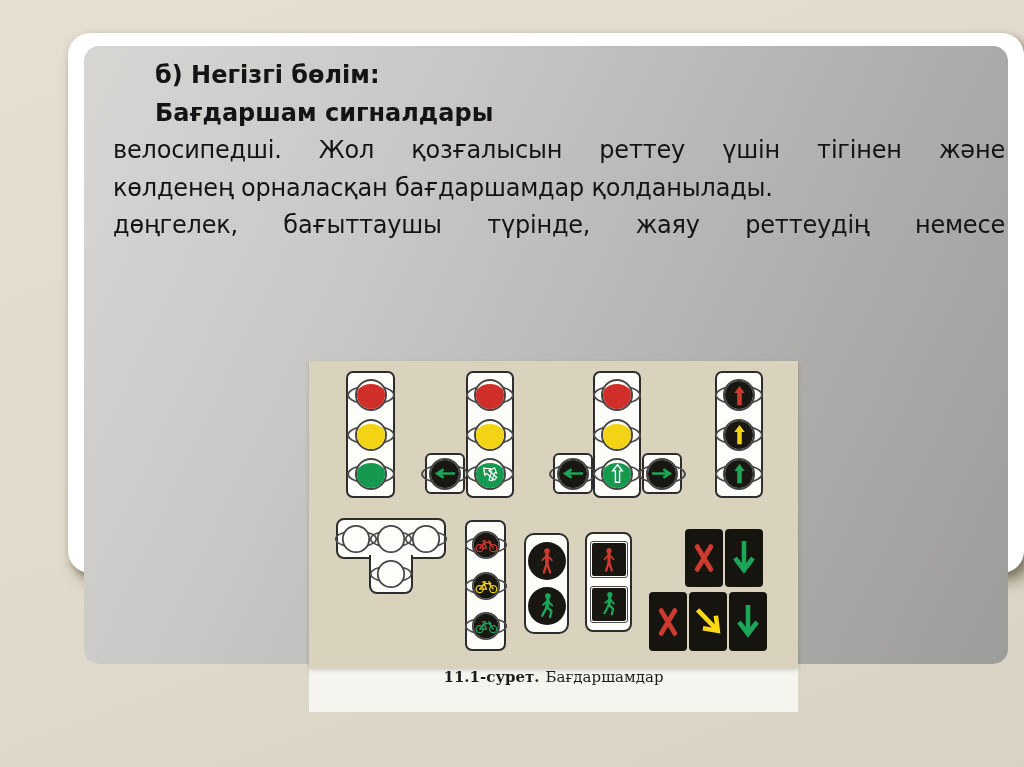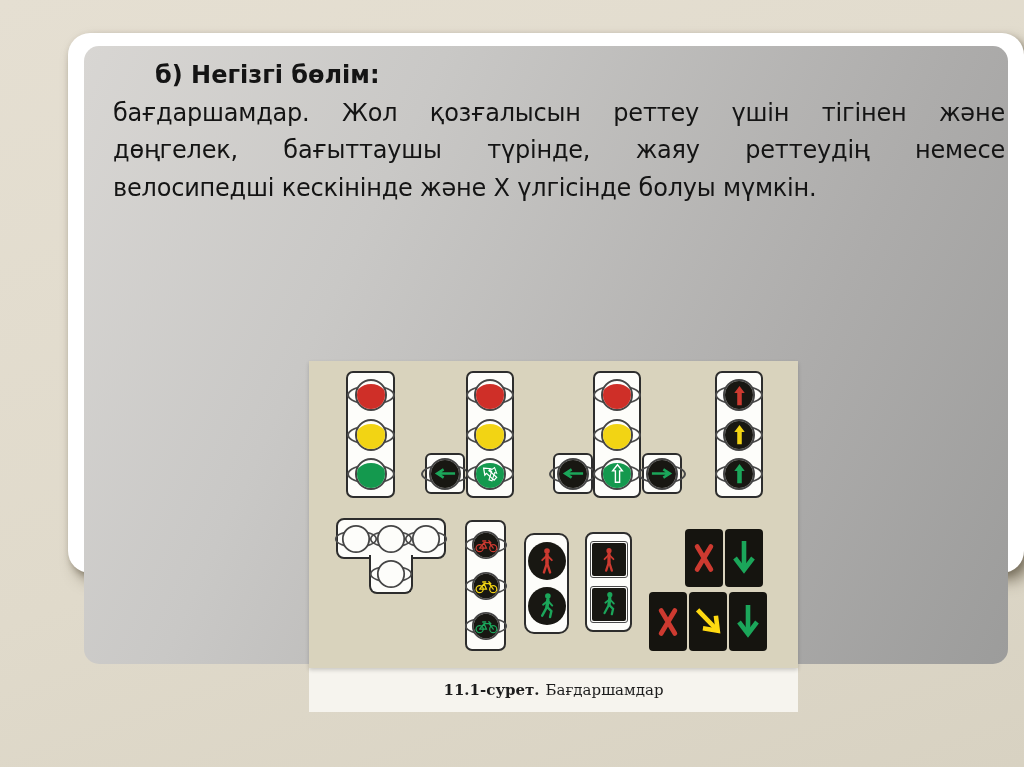--- a/index.html
+++ b/index.html
@@ -26,21 +26,21 @@
   }
   .tline{text-align:justify; text-align-last:justify; white-space:normal;}
   .tline.head{font-weight:bold; text-align:left; text-align-last:left; text-indent:42px; letter-spacing:0;}
   .tline.first{text-indent:42px;}
   .tline.last{text-align-last:left;}
 
   
   .figure{position:absolute; left:241px; top:328px; width:489px;}
   .fig-canvas{position:relative; width:489px; height:307px; background:#d9d3bd;
     box-shadow:0 2px 4px rgba(0,0,0,.18);}
-  .fig-caption{height:44px; background:#f6f4ee; display:flex; align-items:center;
+  .fig-caption{height:44px; background:#f6f4ee; display:flex; 
     justify-content:center; gap:6px; font-family:"DejaVu Serif","Liberation Serif",serif;
     font-size:15px; color:#1d1d1d;}
   .fig-caption b{font-weight:bold;}
 
   .sig{position:absolute; background:#fdfdfa; border:2px solid #2d2d2d; border-radius:7px; box-sizing:border-box;}
   .col{display:flex; flex-direction:column; align-items:center; justify-content:space-evenly;}
 
   
   .lamp{position:relative; width:34px; height:34px; flex:none;}
   .lamp .visor{position:absolute; left:-7px; right:-7px; top:7px; height:20px;
@@ -81,23 +81,24 @@
   .tilt{transform:rotate(-44deg) translate(1px,1px);}
 </style>
 </head>
 <body>
 
 <div class="page">
   <div class="card">
     <div class="panel">
       <div class="textblock">
         <div class="tline head">б) Негізгі бөлім:</div>
-        <div class="tline">бағдаршамдар. Жол қозғалысын реттеу үшін тігінен және</div>
+        <div class="tline head">Бағдаршам сигналдары</div>
+        <div class="tline">велосипедші. Жол қозғалысын реттеу үшін тігінен және</div>
+        <div class="tline last">көлденең орналасқан бағдаршамдар қолданылады.</div>
         <div class="tline">дөңгелек, бағыттаушы түрінде, жаяу реттеудің немесе</div>
-        <div class="tline last">велосипедші кескінінде және Х үлгісінде болуы мүмкін.</div>
       </div>
     </div>
 
     <figure class="figure" style="margin:0">
       <div class="fig-canvas">
 
         <div class="sig col" style="left:37px; top:10px; width:49px; height:127px;">
           <div class="lamp red">
               <i class="visor"></i>
               <span class="ring">

